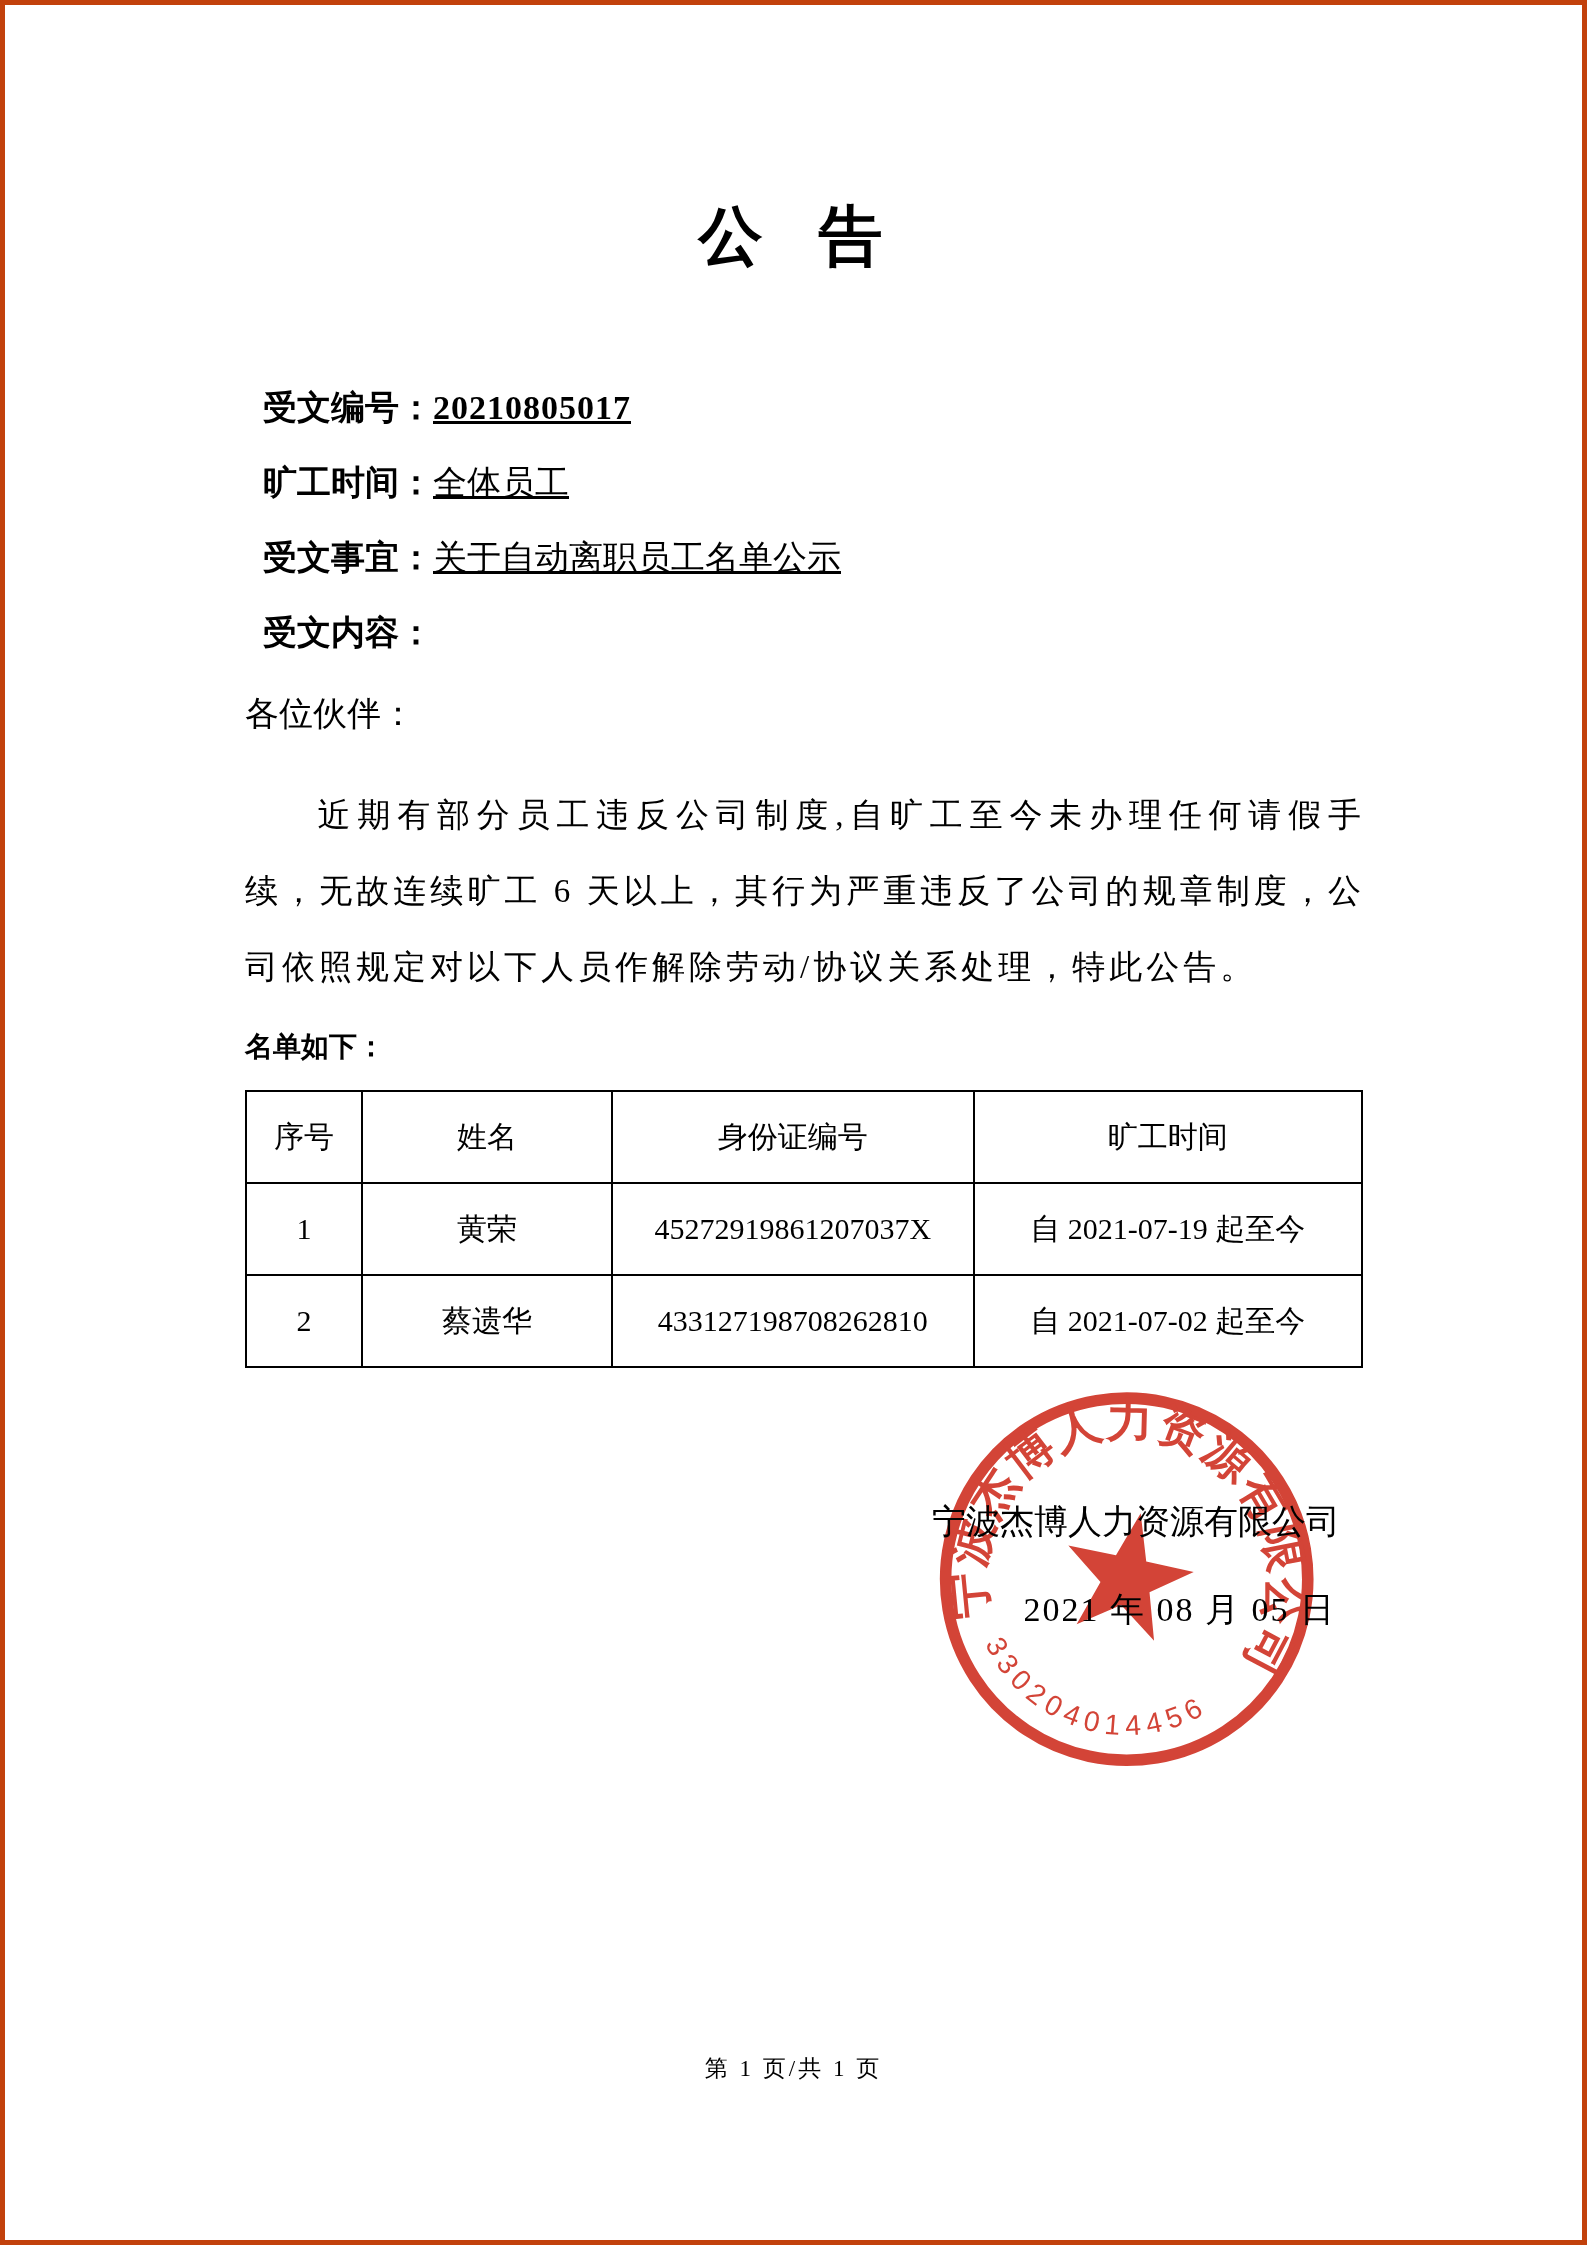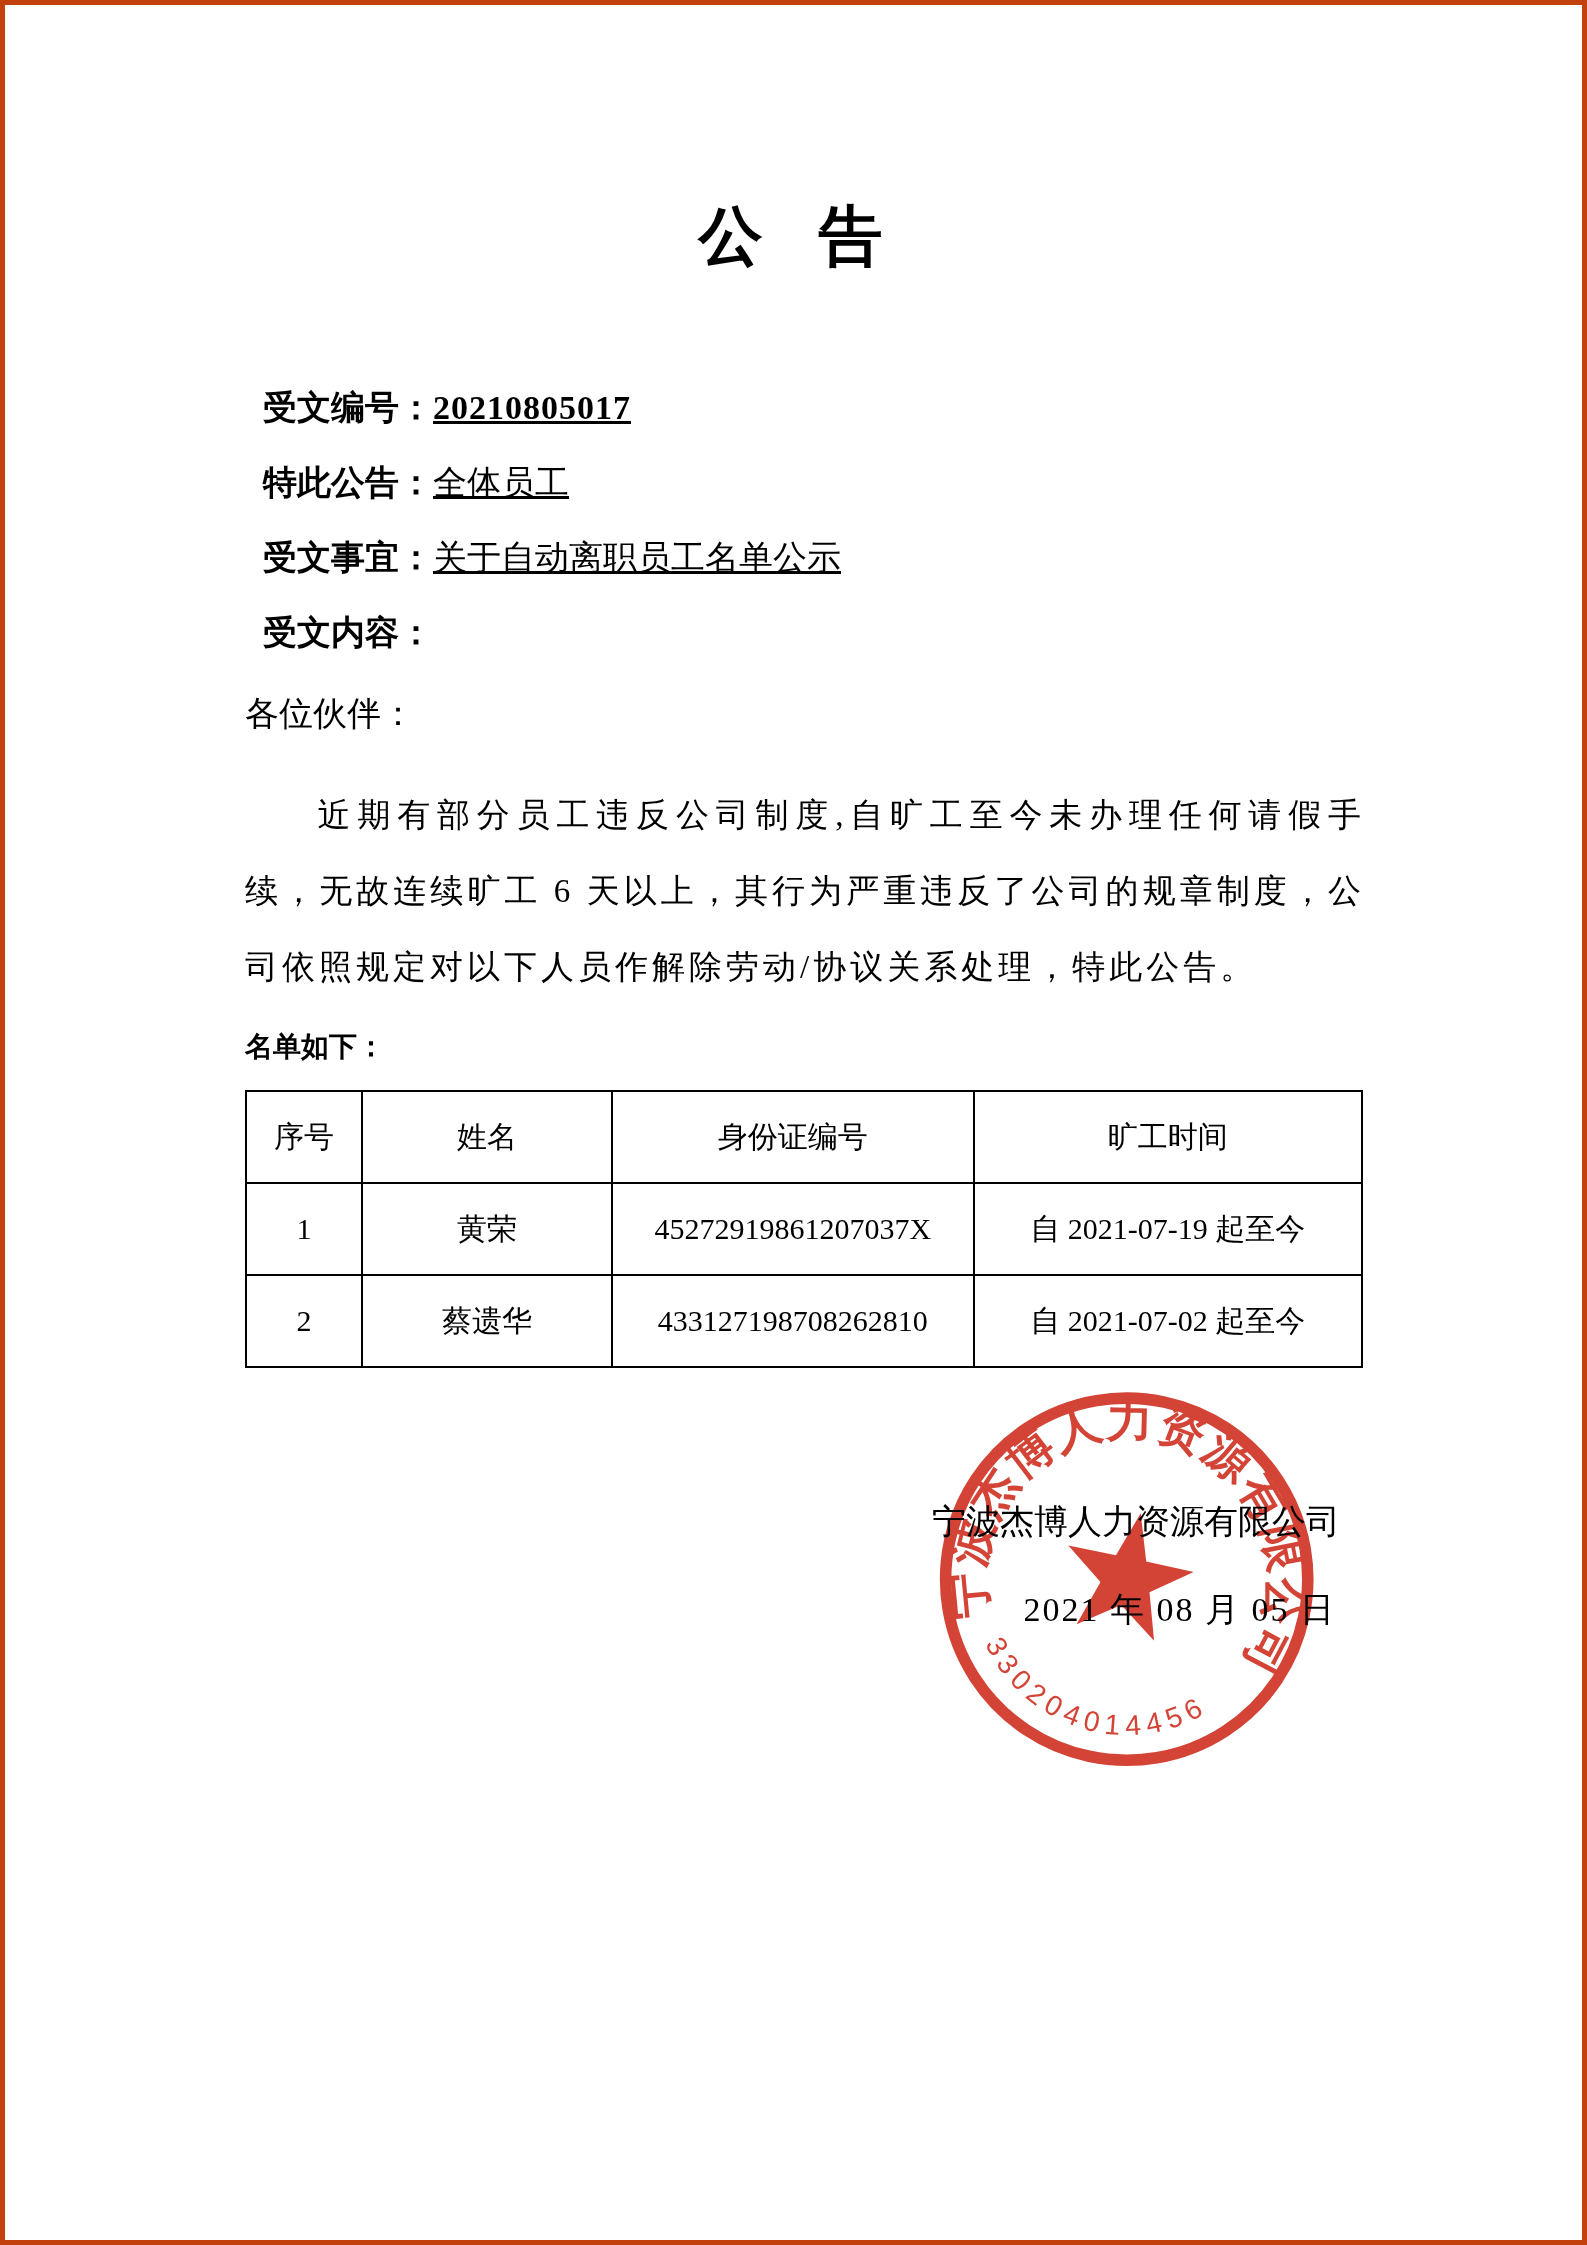--- a/index.html
+++ b/index.html
@@ -91,21 +91,21 @@
 <body>
 
 <div class="page">
 
   <h1 class="doc-title">公 告</h1>
 
   <div class="field-line f1">
     <span class="field-label">受文编号：</span><span class="field-value bold">20210805017</span>
   </div>
   <div class="field-line f2">
-    <span class="field-label">特此公告：</span><span class="field-value">全体员工</span>
+    <span class="field-label">旷工时间：</span><span class="field-value">全体员工</span>
   </div>
   <div class="field-line f3">
     <span class="field-label">受文事宜：</span><span class="field-value">关于自动离职员工名单公示</span>
   </div>
   <div class="field-line f4">
     <span class="field-label">受文内容：</span><span class="field-value"></span>
   </div>
 
   <div class="salutation">各位伙伴：</div>
 
@@ -153,14 +153,15 @@
     <circle cx="190" cy="196" r="172" fill="none" stroke="#cf3426" stroke-width="11"></circle>
     <polygon points="190,132 204.7,175.8 250.9,176.2 213.8,203.7 227.6,247.8 190,221 152.4,247.8 166.2,203.7 129.1,176.2 175.3,175.8" fill="#cf3426"></polygon>
     <text class="arc-company" fill="#cf3426">
       <textPath href="#arcTop" startOffset="2">宁波杰博人力资源有限公司</textPath>
     </text>
     <text class="arc-number" fill="#cf3426">
       <textPath href="#arcBottom" startOffset="4">3302040144565</textPath>
     </text>
   </svg>
 
+  <div class="page-footer">第 1 页/共 1 页</div>
 
 </div>
 
 </body></html>

